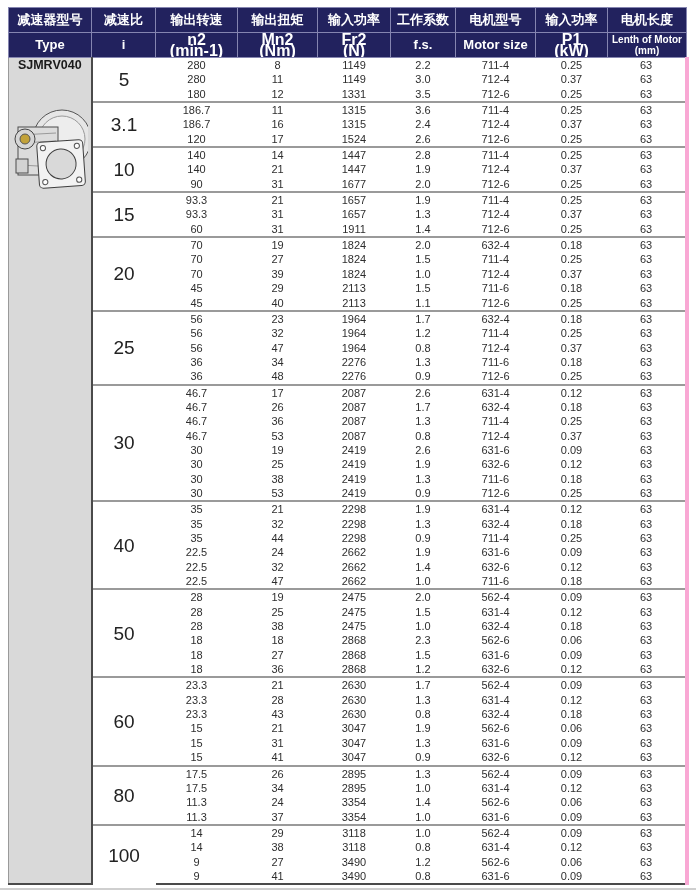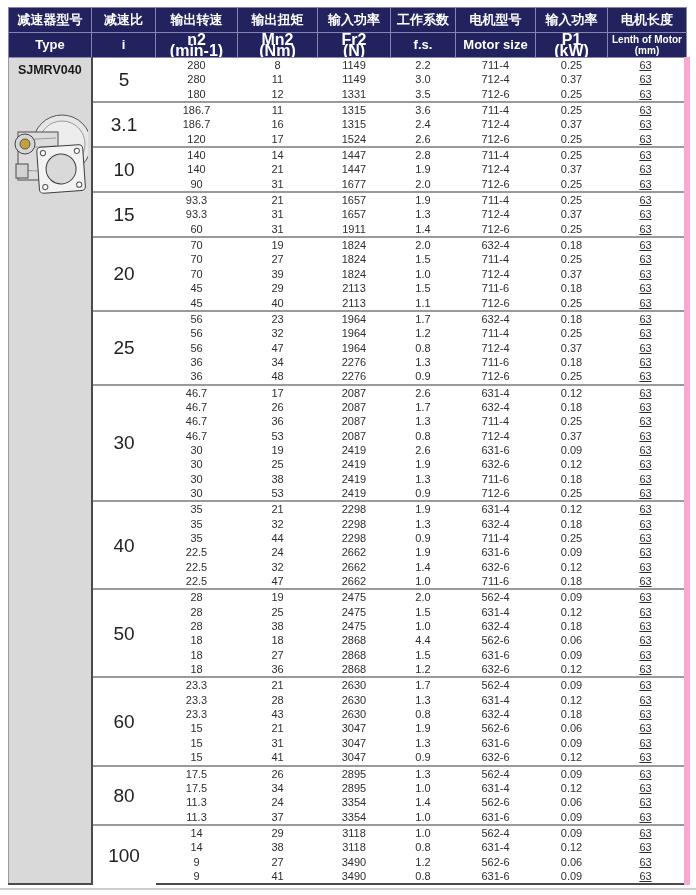--- a/index.html
+++ b/index.html
@@ -16,28 +16,28 @@
   tr.cn-row th { font-size:13px; height:25px; }
   tr.en-row th { font-size:12px; height:25px; vertical-align:middle; }
   tr.en-row th .l { line-height:11px; font-size:16px; }
   tr.en-row th .l:only-child { font-size:13px; line-height:14px; }
   tr.en-row th:nth-child(9) .l { font-size:10px; }
 
   
   tbody td { text-align:center; padding:0; font-size:11px; color:#2e2e2e;
              height:14.35px; line-height:14.35px; white-space:nowrap; overflow:hidden; }
   tbody tr.gs td { border-top:2px solid #9a9a9a; }
-  tbody td:last-child { border-right:6px solid #f9a8d4;text-decoration:underline; }
+  tbody td:last-child { border-right:4px solid #f9a8d4; }
   tbody tr:last-child td { border-bottom:2px solid #4a4a4a; }
 
   td.type-cell { background:#d9d9d9; vertical-align:top;
                  border-left:1px solid #9a9a9a; border-right:2px solid #4a4a4a;
                  border-bottom:2px solid #4a4a4a; }
   .type-label { font-weight:bold; font-size:12.5px; color:#1a1a1a;
-                padding-top:5px; line-height:15px; text-align:center; }
+                line-height:15px; text-align:center; }
   .product-art { display:block; margin:28px auto 0 auto; }
 
   td.ratio-cell { font-size:19px; color:#222; line-height:1; }
 
   .footer-strip { position:absolute; left:0; top:888px; width:696px; height:7px;
                   background:#cfcfcf; }
 </style>
 </head>
 <body>
 
@@ -484,21 +484,21 @@
           <td>2475</td>
           <td>1.0</td>
           <td>632-4</td>
           <td>0.18</td>
           <td>63</td>
         </tr>
         <tr>
           <td>18</td>
           <td>18</td>
           <td>2868</td>
-          <td>4.4</td>
+          <td>2.3</td>
           <td>562-6</td>
           <td>0.06</td>
           <td>63</td>
         </tr>
         <tr>
           <td>18</td>
           <td>27</td>
           <td>2868</td>
           <td>1.5</td>
           <td>631-6</td>

